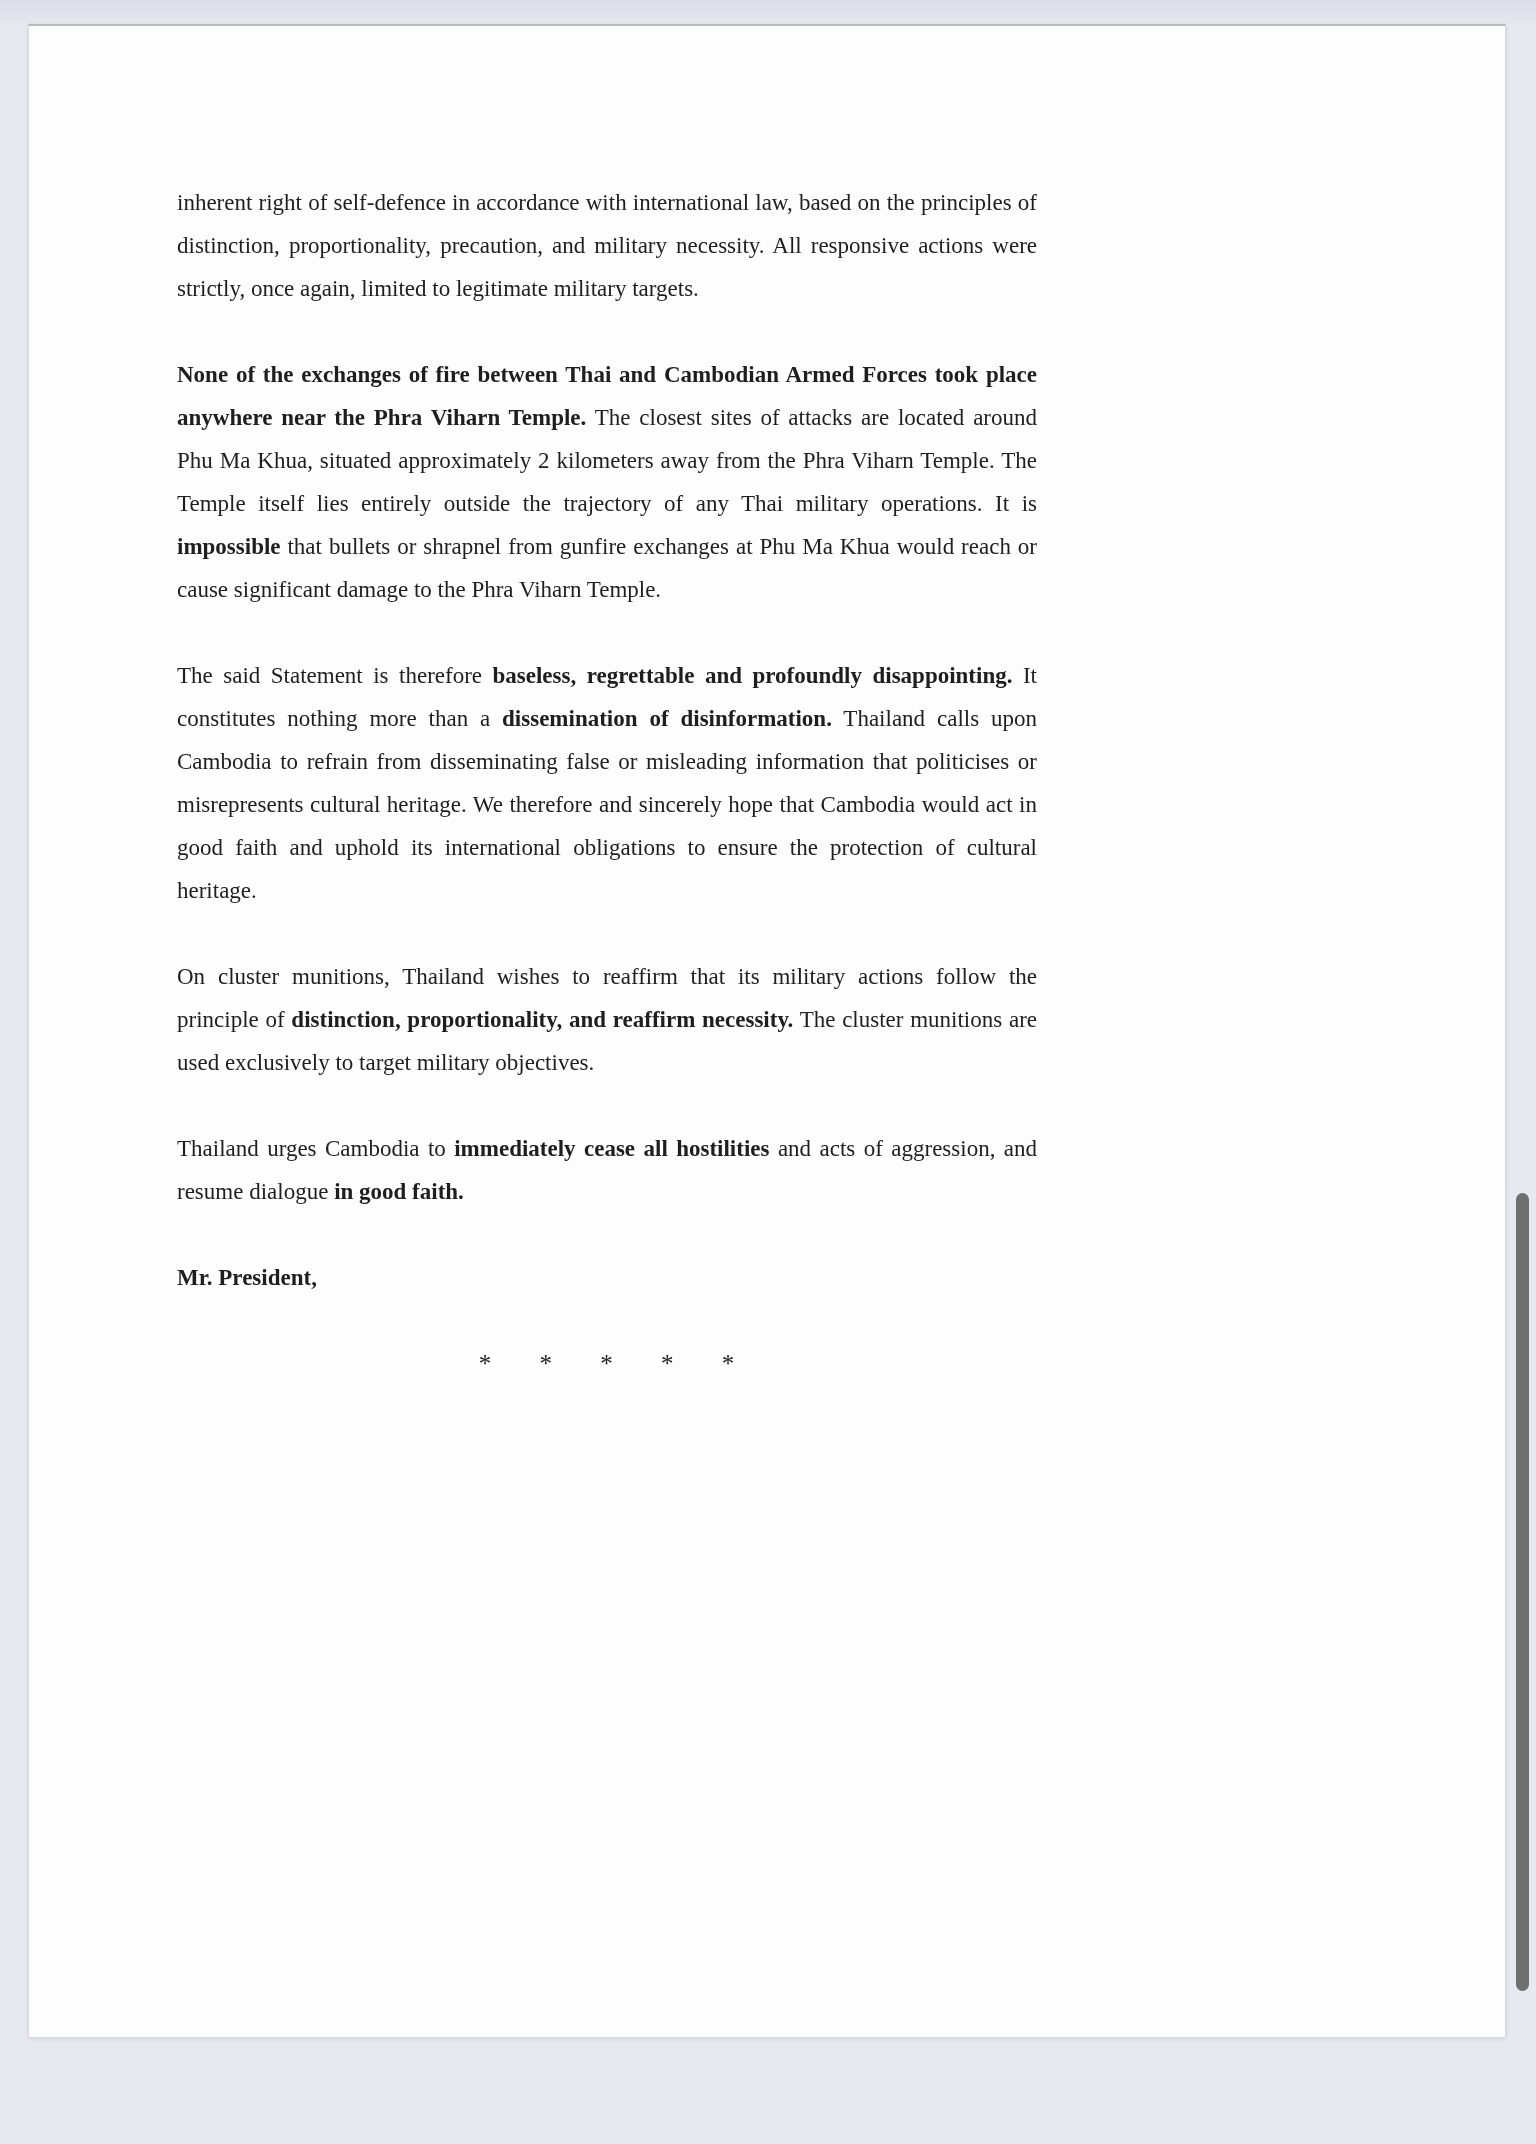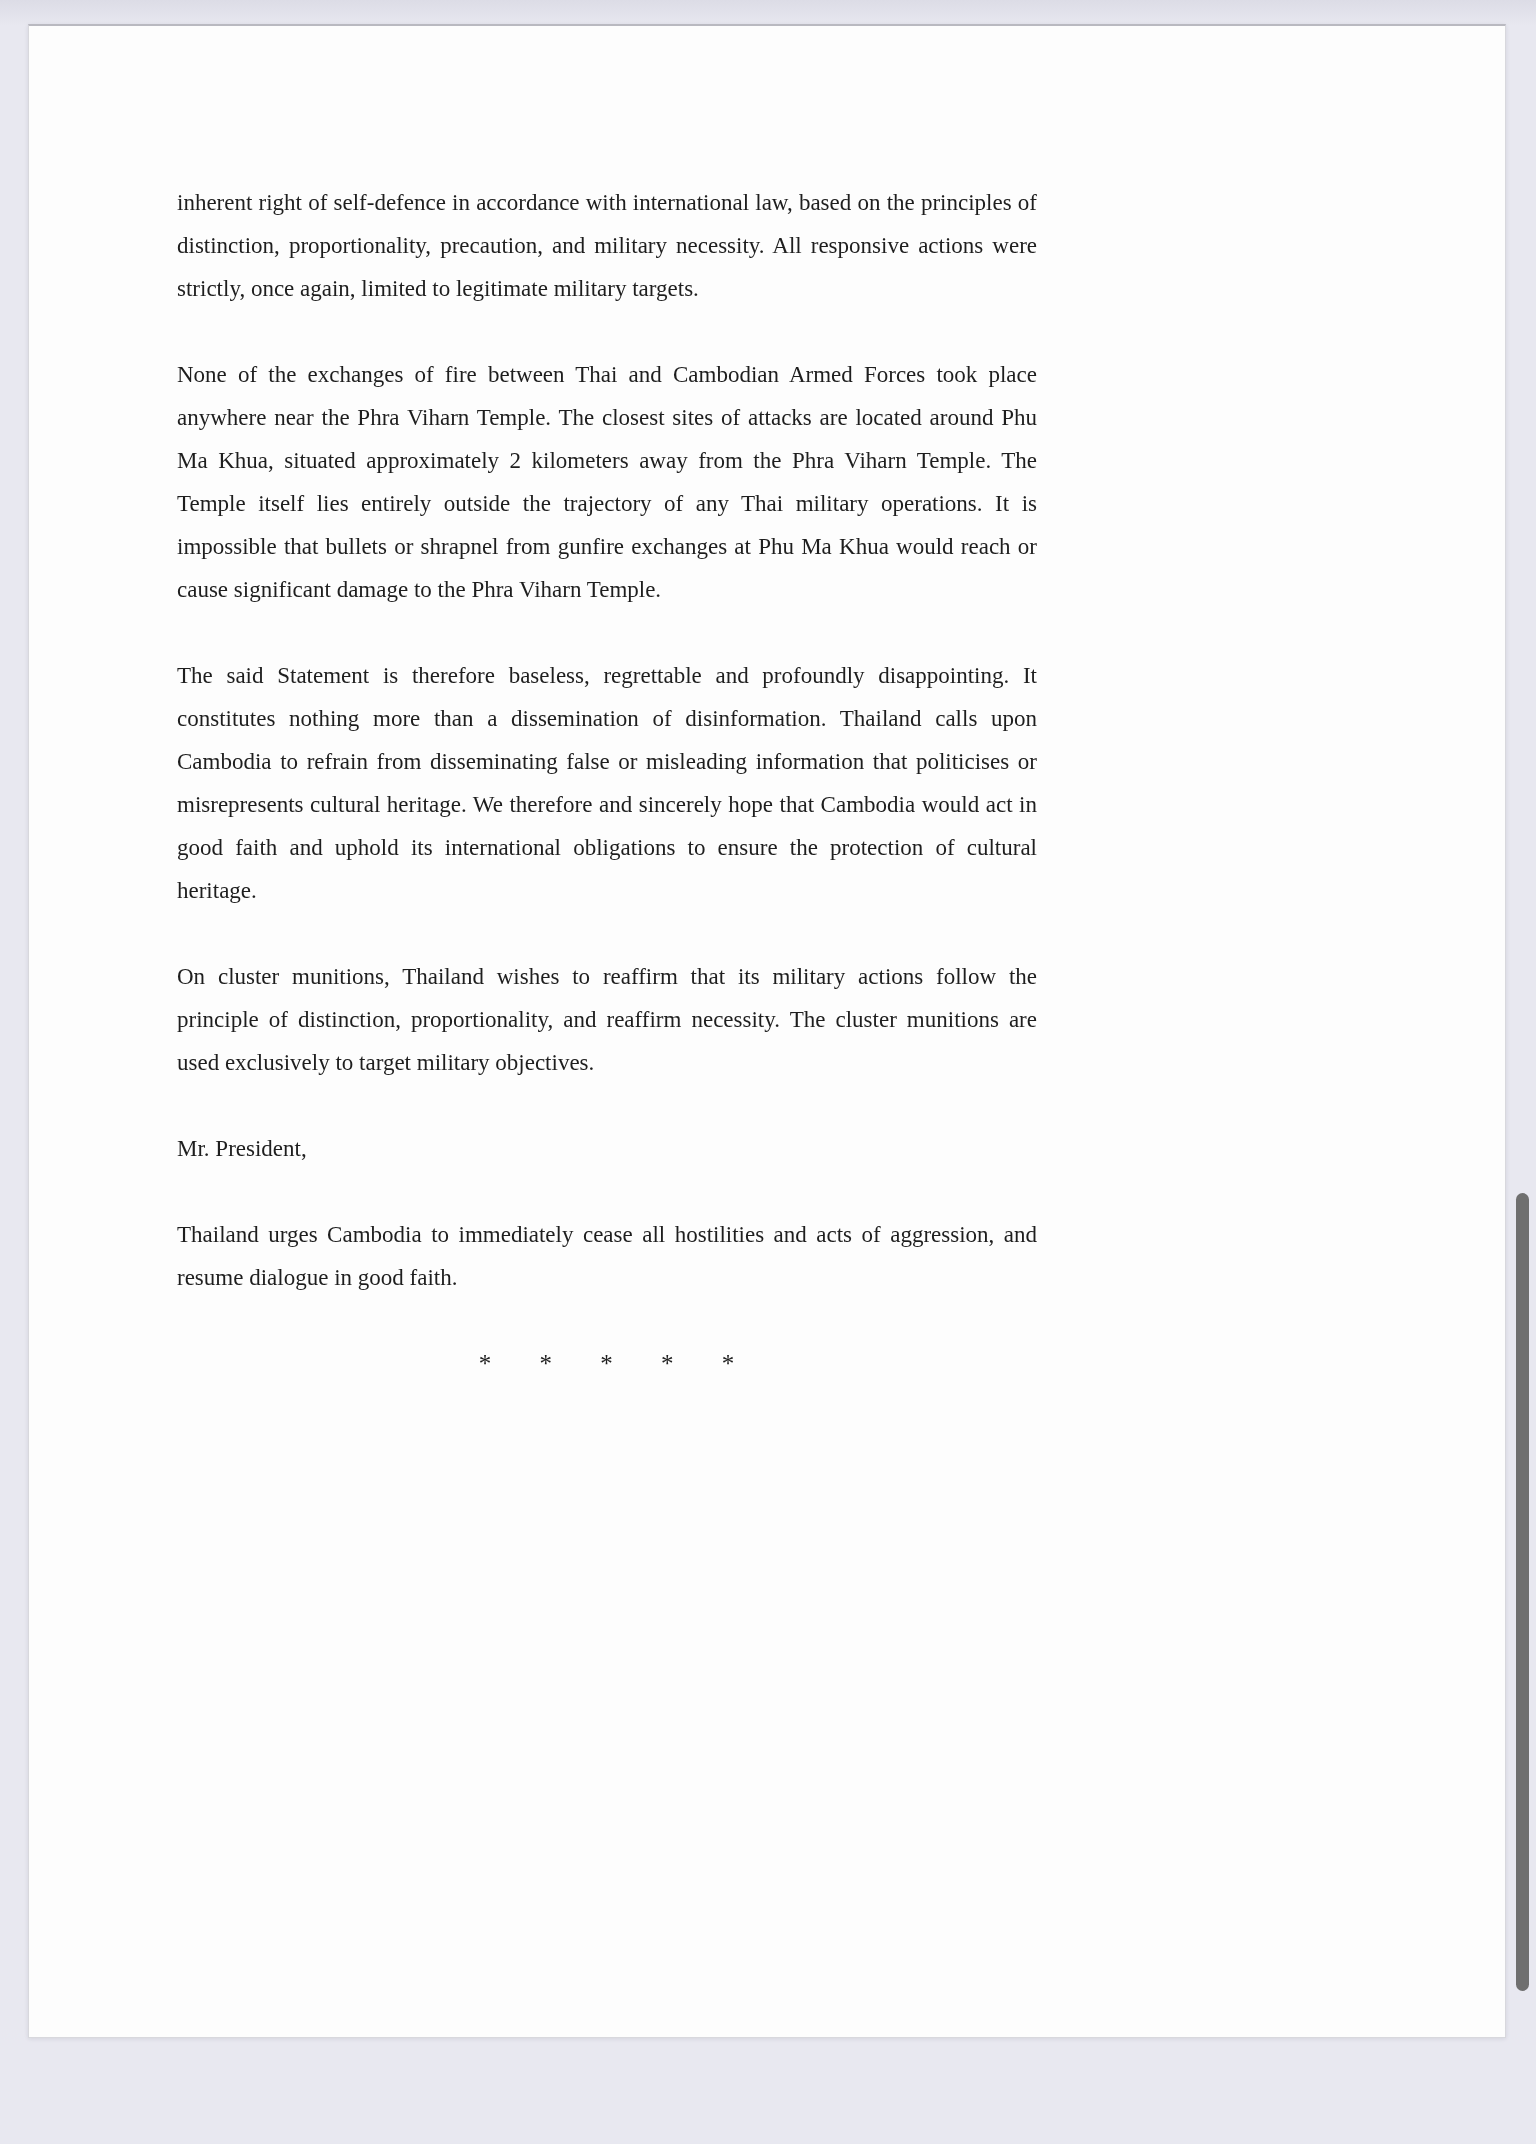--- a/index.html
+++ b/index.html
@@ -36,21 +36,21 @@
     width: 860px;
     color: var(--text, #1e1e1e);
     font-size: 23px;
     line-height: 43px;
   }
   .para {
     margin: 0 0 43px 0;
     text-align: justify;
   }
   .para span.b {
-    font-weight: normal;
+    font-weight: bold;
   }
   .asterisks {
     margin-top: 43px;
     text-align: center;
     word-spacing: 40px;
     font-size: 25px;
     letter-spacing: 1px;
   }
   .scrollbar-thumb {
     position: absolute;
@@ -66,19 +66,19 @@
 <body>
 
 <div class="viewport">
   <div class="page">
     <div class="doc-body">
 
       <p class="para"><span>inherent right of self-defence in accordance with international law, based on the principles of distinction, proportionality, precaution, and military necessity. All responsive actions were strictly, once again, limited to legitimate military targets.</span></p>
         <p class="para"><span class="b">None of the exchanges of fire between Thai and Cambodian Armed Forces took place anywhere near the Phra Viharn Temple.</span><span> The closest sites of attacks are located around Phu Ma Khua, situated approximately 2 kilometers away from the Phra Viharn Temple. The Temple itself lies entirely outside the trajectory of any Thai military operations. It is </span><span class="b">impossible</span><span> that bullets or shrapnel from gunfire exchanges at Phu Ma Khua would reach or cause significant damage to the Phra Viharn Temple.</span></p>
         <p class="para"><span>The said Statement is therefore </span><span class="b">baseless, regrettable and profoundly disappointing.</span><span> It constitutes nothing more than a </span><span class="b">dissemination of disinformation.</span><span> Thailand calls upon Cambodia to refrain from disseminating false or misleading information that politicises or misrepresents cultural heritage. We therefore and sincerely hope that Cambodia would act in good faith and uphold its international obligations to ensure the protection of cultural heritage.</span></p>
         <p class="para"><span>On cluster munitions, Thailand wishes to reaffirm that its military actions follow the principle of </span><span class="b">distinction, proportionality, and reaffirm necessity.</span><span> The cluster munitions are used exclusively to target military objectives.</span></p>
+        <p class="para"><span>Thailand urges Cambodia to </span><span class="b">immediately cease all hostilities</span><span> and acts of aggression, and resume dialogue </span><span class="b">in good faith.</span></p>
         <p class="para"><span class="b">Mr. President,</span></p>
-        <p class="para"><span>Thailand urges Cambodia to </span><span class="b">immediately cease all hostilities</span><span> and acts of aggression, and resume dialogue </span><span class="b">in good faith.</span></p>
         <div class="asterisks">* * * * *</div>
     </div>
   </div>
   <div class="scrollbar-thumb"></div>
 </div>
 
 </body></html>

